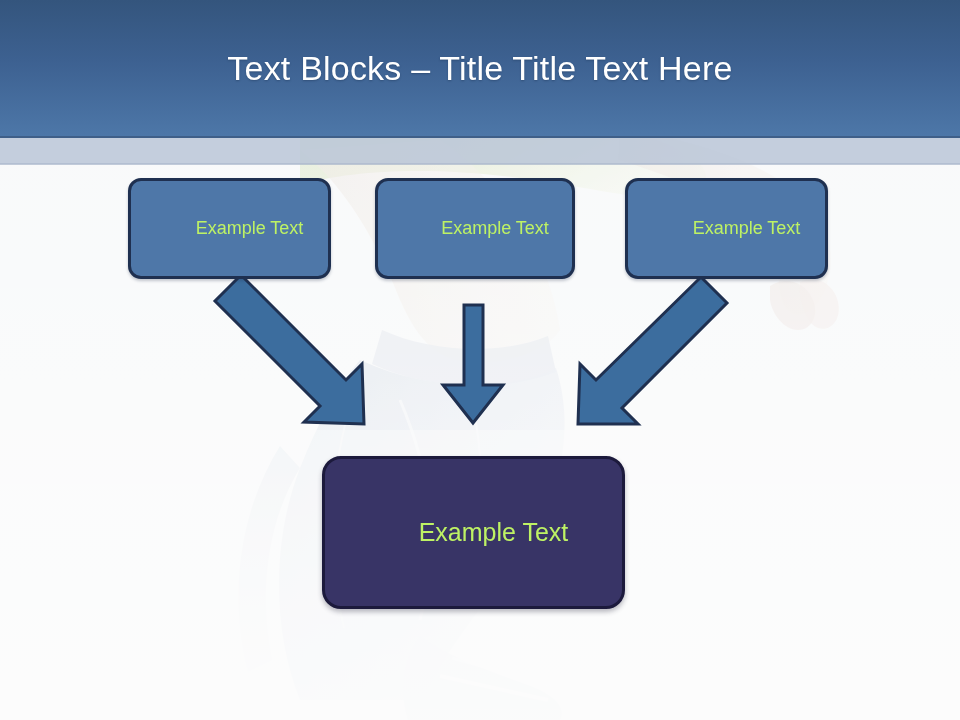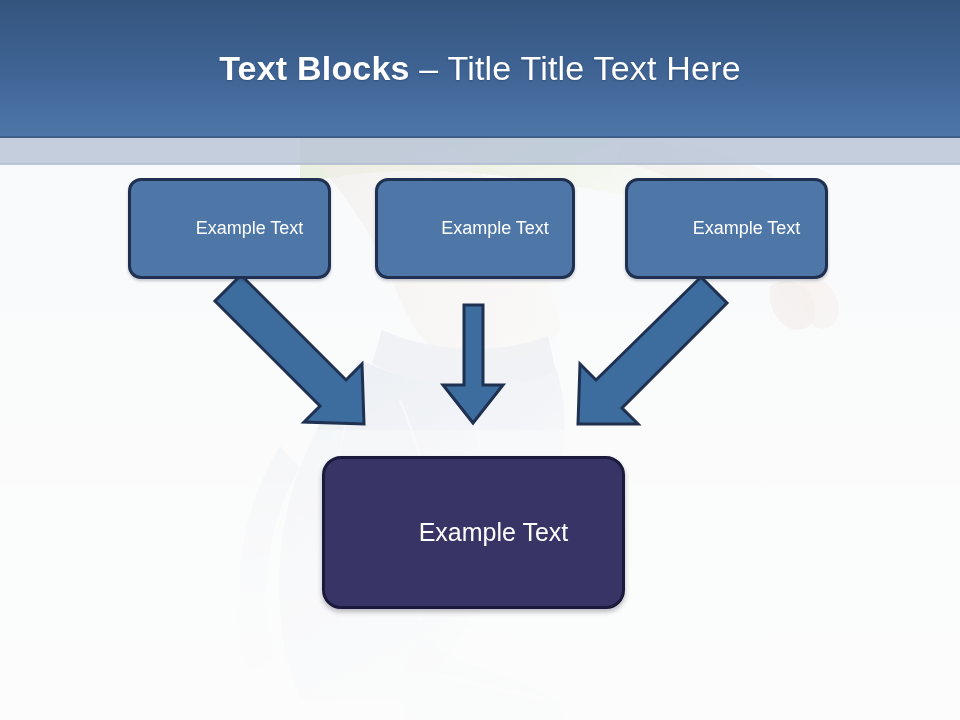--- a/index.html
+++ b/index.html
@@ -77,31 +77,31 @@
     width: 960px;
     text-align: center;
     color: #ffffff;
     font-size: 34px;
     line-height: 44px;
     letter-spacing: 0.2px;
     white-space: nowrap;
     z-index: 6;
     text-shadow: 0 1px 2px rgba(20,40,70,0.35);
   }
-  .title .t-bold { font-weight: bold; }
+  .title .t-bold { font-weight: normal; }
   .title .t-light { font-weight: normal; }
 
   
   .box {
     position: absolute;
     box-sizing: border-box;
     display: flex;
     align-items: center;
     justify-content: center;
-    color: #ffffff;
+    color: #bef264;
     z-index: 5;
     padding-left: 40px;
   }
   .box-top {
     background: #4e77a8;
     border: 3px solid #1f3050;
     border-radius: 13px;
     font-size: 18px;
     box-shadow: 0 2px 3px rgba(30,45,70,0.25);
   }

